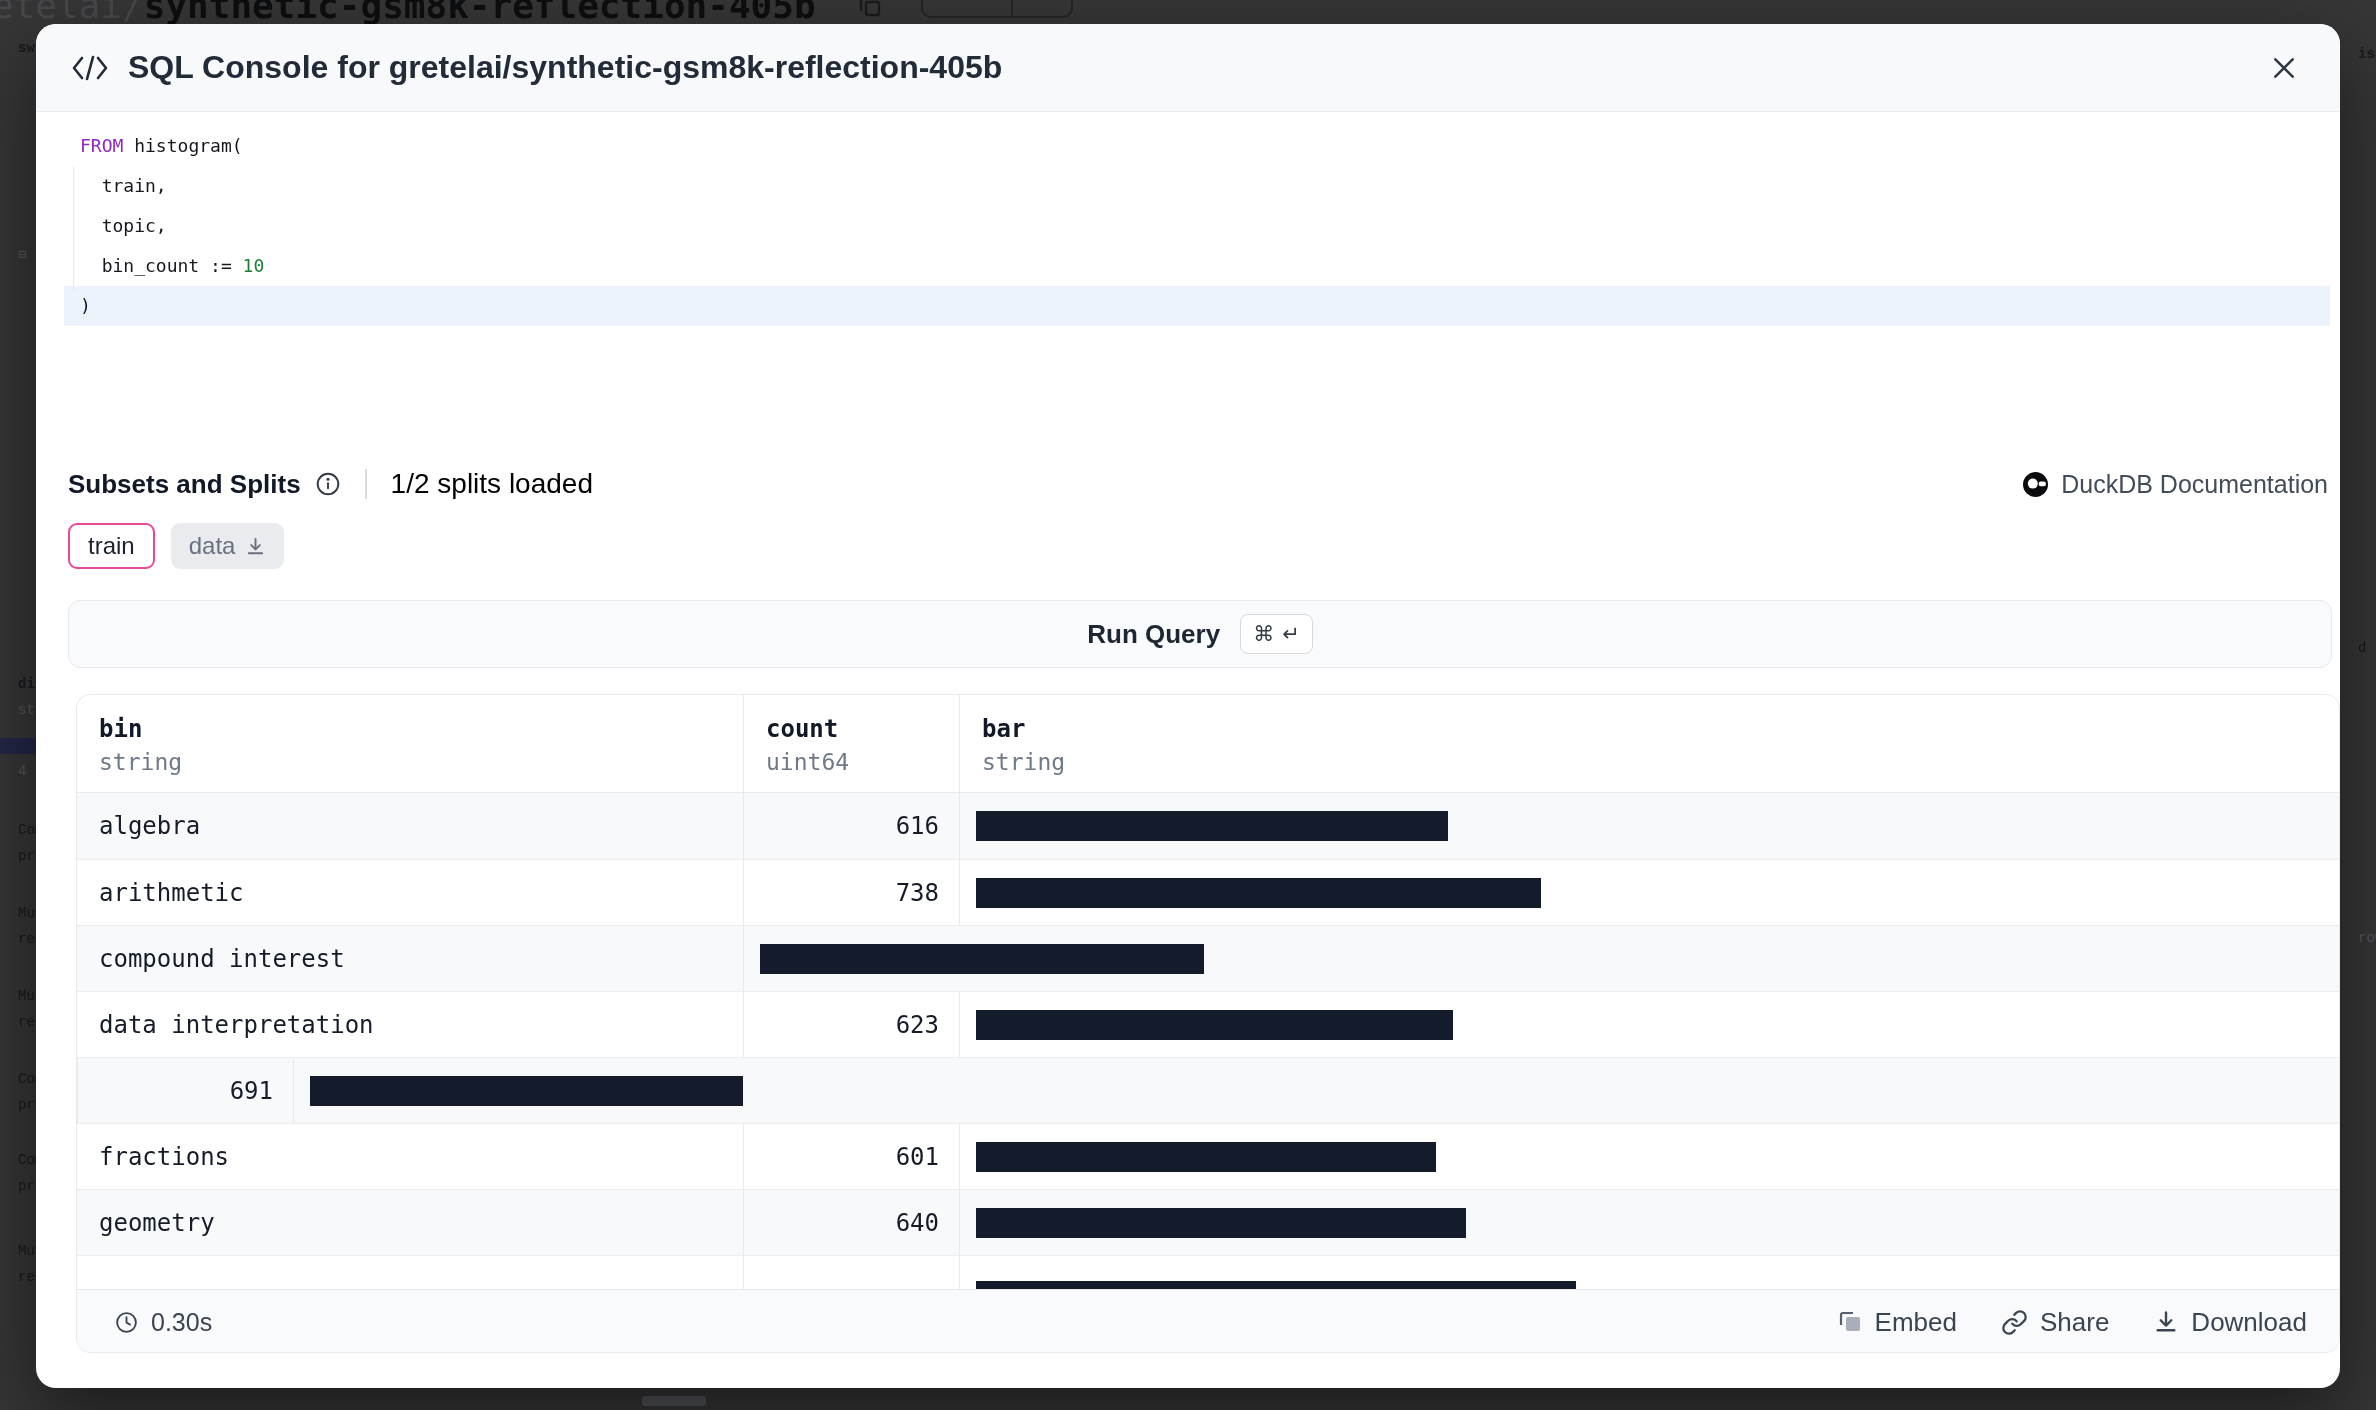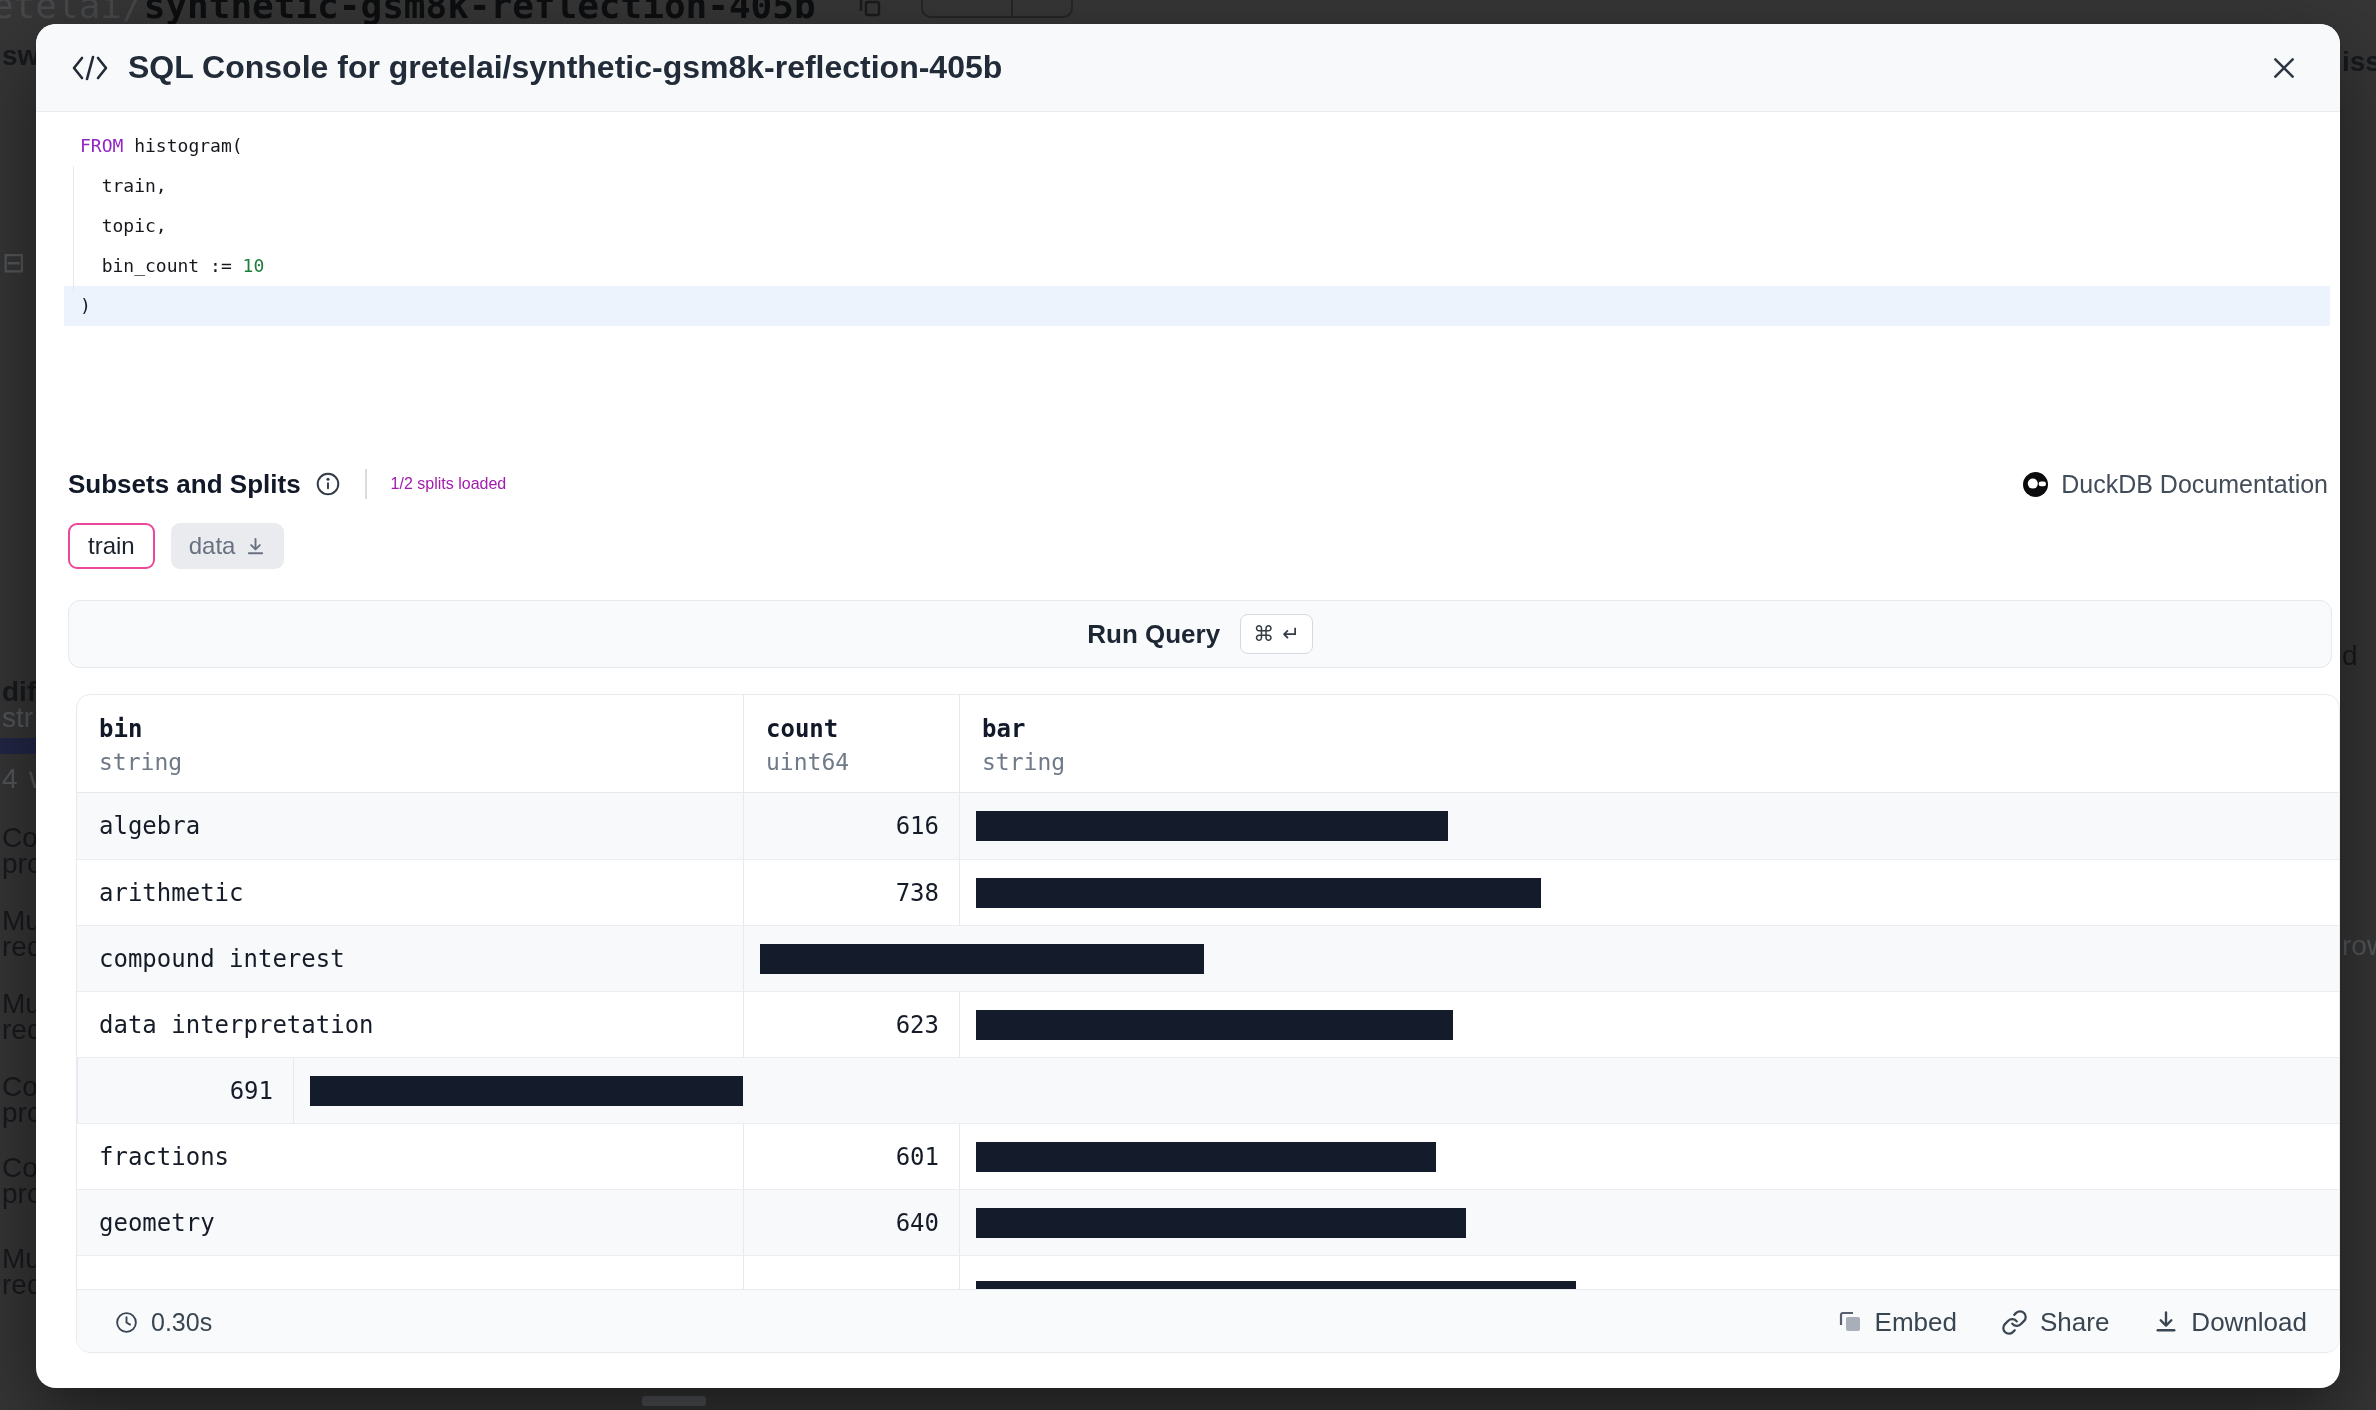--- a/index.html
+++ b/index.html
@@ -17,21 +17,21 @@
     left:-8px; top:-15px; height:40px; overflow:hidden;
     font-family:"DejaVu Sans Mono", monospace; font-size:36px; font-weight:bold; color:#0d0e10;
   }
   .bg-top-title .pre { color:#46484c; font-weight:normal; }
   .bg-copy-ghost { left:858px; top:-6px; }
   .bg-pill-ghost {
     left:921px; top:-16px; width:152px; height:34px;
     border:2px solid #232527; border-radius:10px;
   }
   .bg-pill-ghost::after{ content:""; position:absolute; left:88px; top:0; bottom:0; width:2px; background:#232527; }
-  .bg-left, .bg-right { font-family:Liberation Sans, sans-serif; font-size:28px; color:#17191d; }
+  .bg-left, .bg-right { font-family:Liberation Mono, monospace; font-size:14px; color:#17191d;margin-left:16px; }
   .bg-left { left:2px; } .bg-right { left:2342px; }
   .frag-gray { color:#55585c; } .frag-bold { font-weight:bold; }
   .bg-navy { position:absolute; z-index:1; left:0; top:738px; width:36px; height:16px; background:#232747; }
   .bg-bottom-blob { position:absolute; z-index:1; left:642px; top:1396px; width:64px; height:10px; background:#515458; border-radius:3px; }
 
   
   .modal {
     position:absolute; z-index:10; left:36px; top:24px; width:2304px; height:1364px;
     background:#ffffff; border-radius:20px; overflow:hidden;
     box-shadow:0 30px 80px rgba(0,0,0,.5);
@@ -59,21 +59,21 @@
   .indent-guide { position:absolute; left:37px; top:54px; width:1px; height:126px; background:#e6e8ec; }
 
   
   .subsets-row {
     position:absolute; left:0; top:441px; width:100%; height:38px;
     display:flex; align-items:center; justify-content:space-between; padding:0 12px 0 32px;
   }
   .subsets-left { display:flex; align-items:center; gap:14px; }
   .subsets-title { font-size:26px; font-weight:bold; color:#111827; }
   .subsets-divider { width:2px; height:30px; background:#d8dbe0; margin:0 10px; }
-  .subsets-loaded { font-size:16px; color:#a21caf; }
+  .subsets-loaded { font-size:28px; color:#000000; }
   .docs-link { display:flex; align-items:center; gap:12px; font-size:25px; color:#434c59; cursor:pointer; background:none; border:none; font-family:inherit; }
 
   
   .splits-row { position:absolute; left:32px; top:499px; height:46px; display:flex; gap:16px; }
   .split-btn {
     display:flex; align-items:center; gap:10px; padding:0 18px; border-radius:9px;
     font-size:24px; cursor:pointer; font-family:inherit;
   }
   .split-btn.active { background:#fff; border:2px solid #ec4899; font-weight:normal; color:#1a222e; }
   .split-btn.inactive { background:#e9ebef; border:none; color:#697180; }

